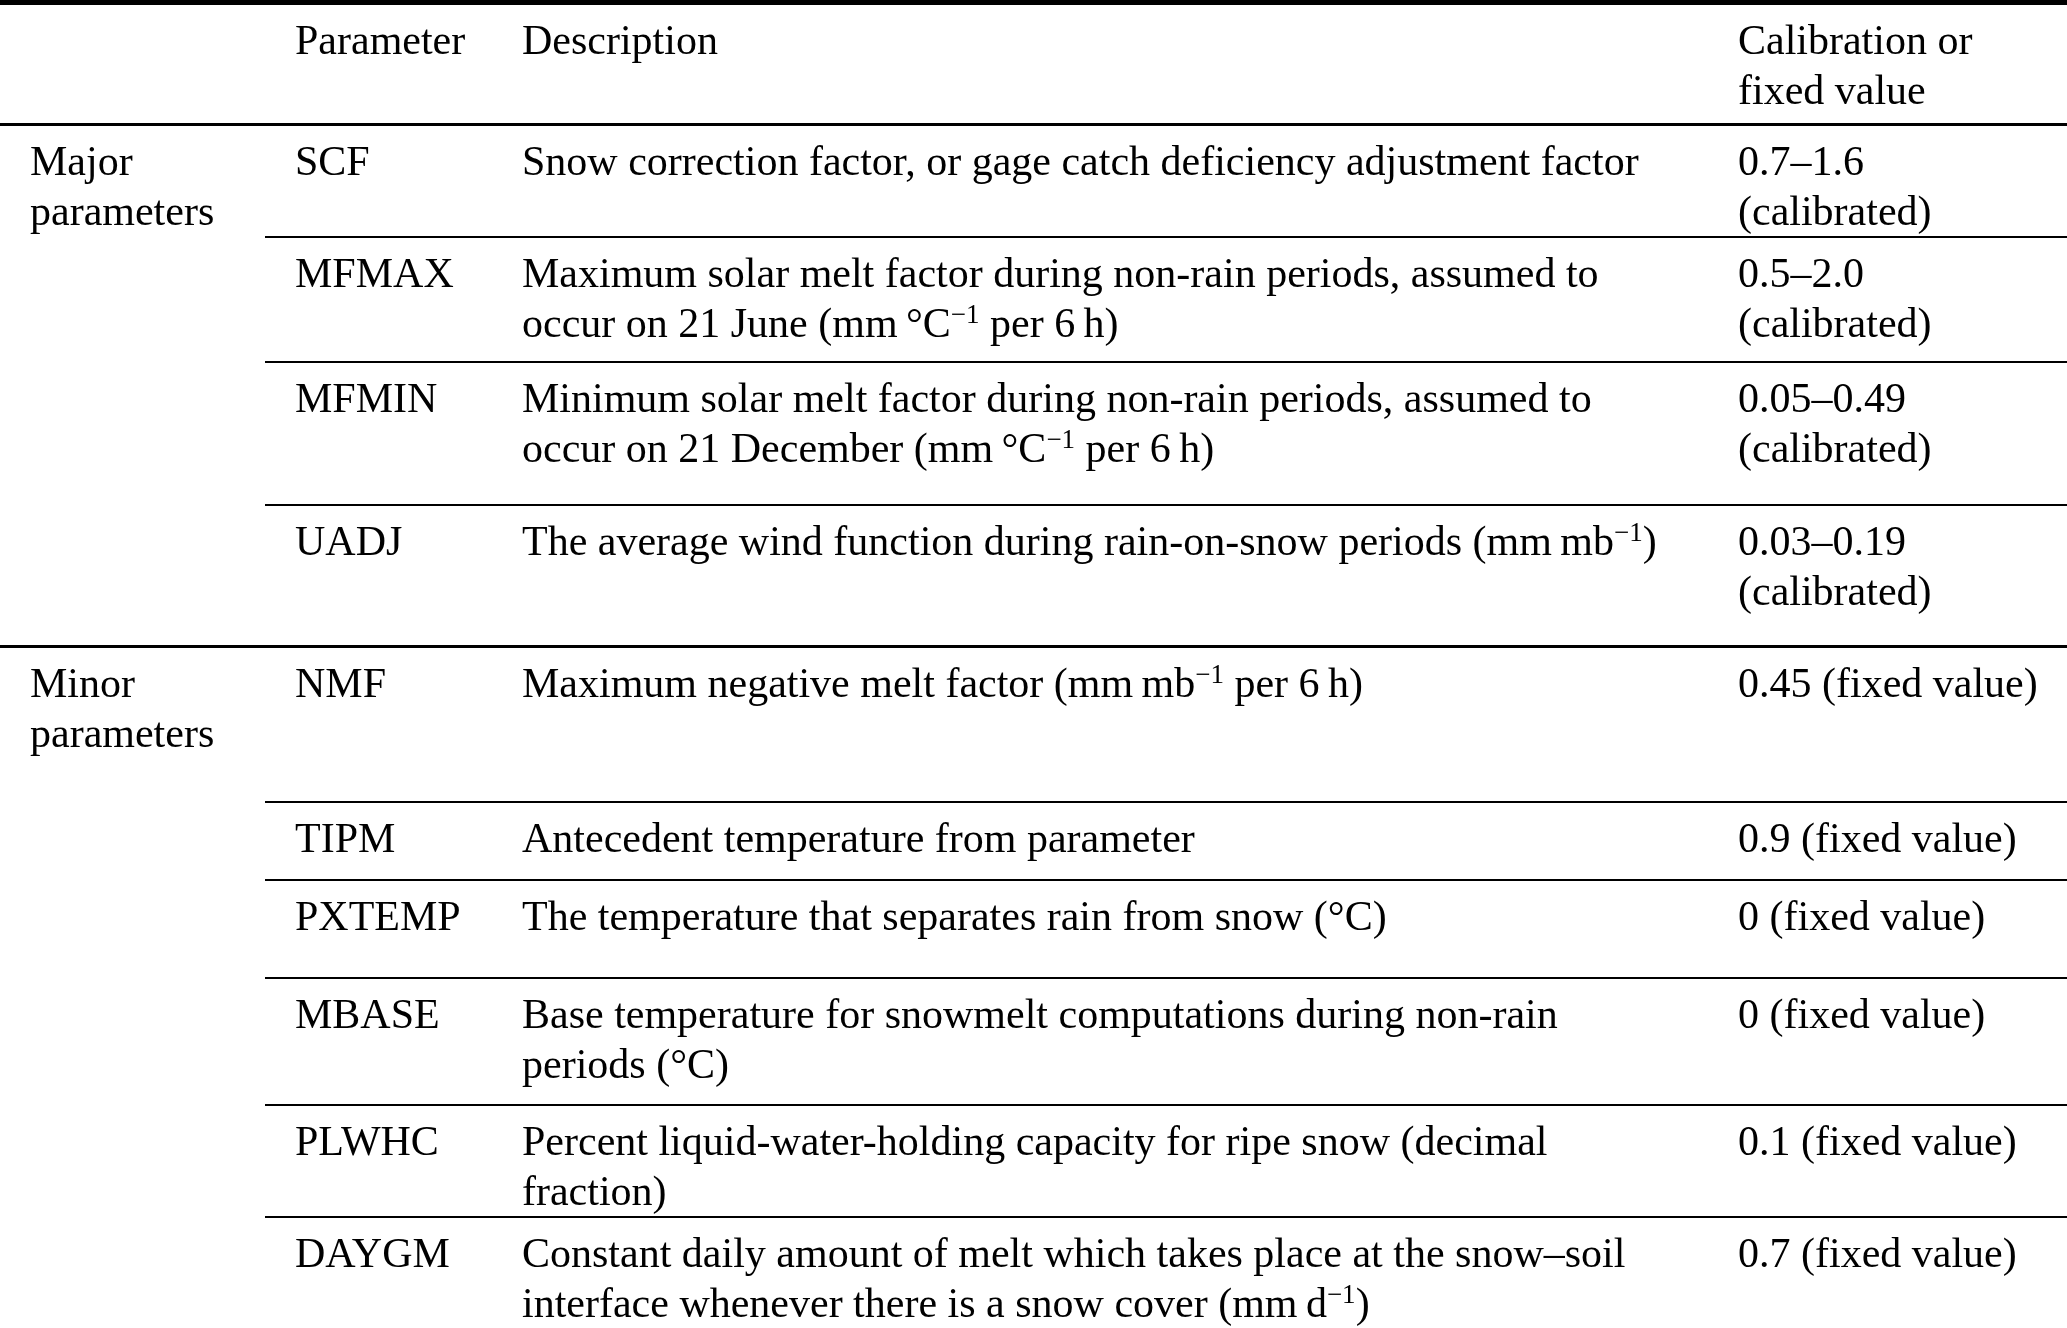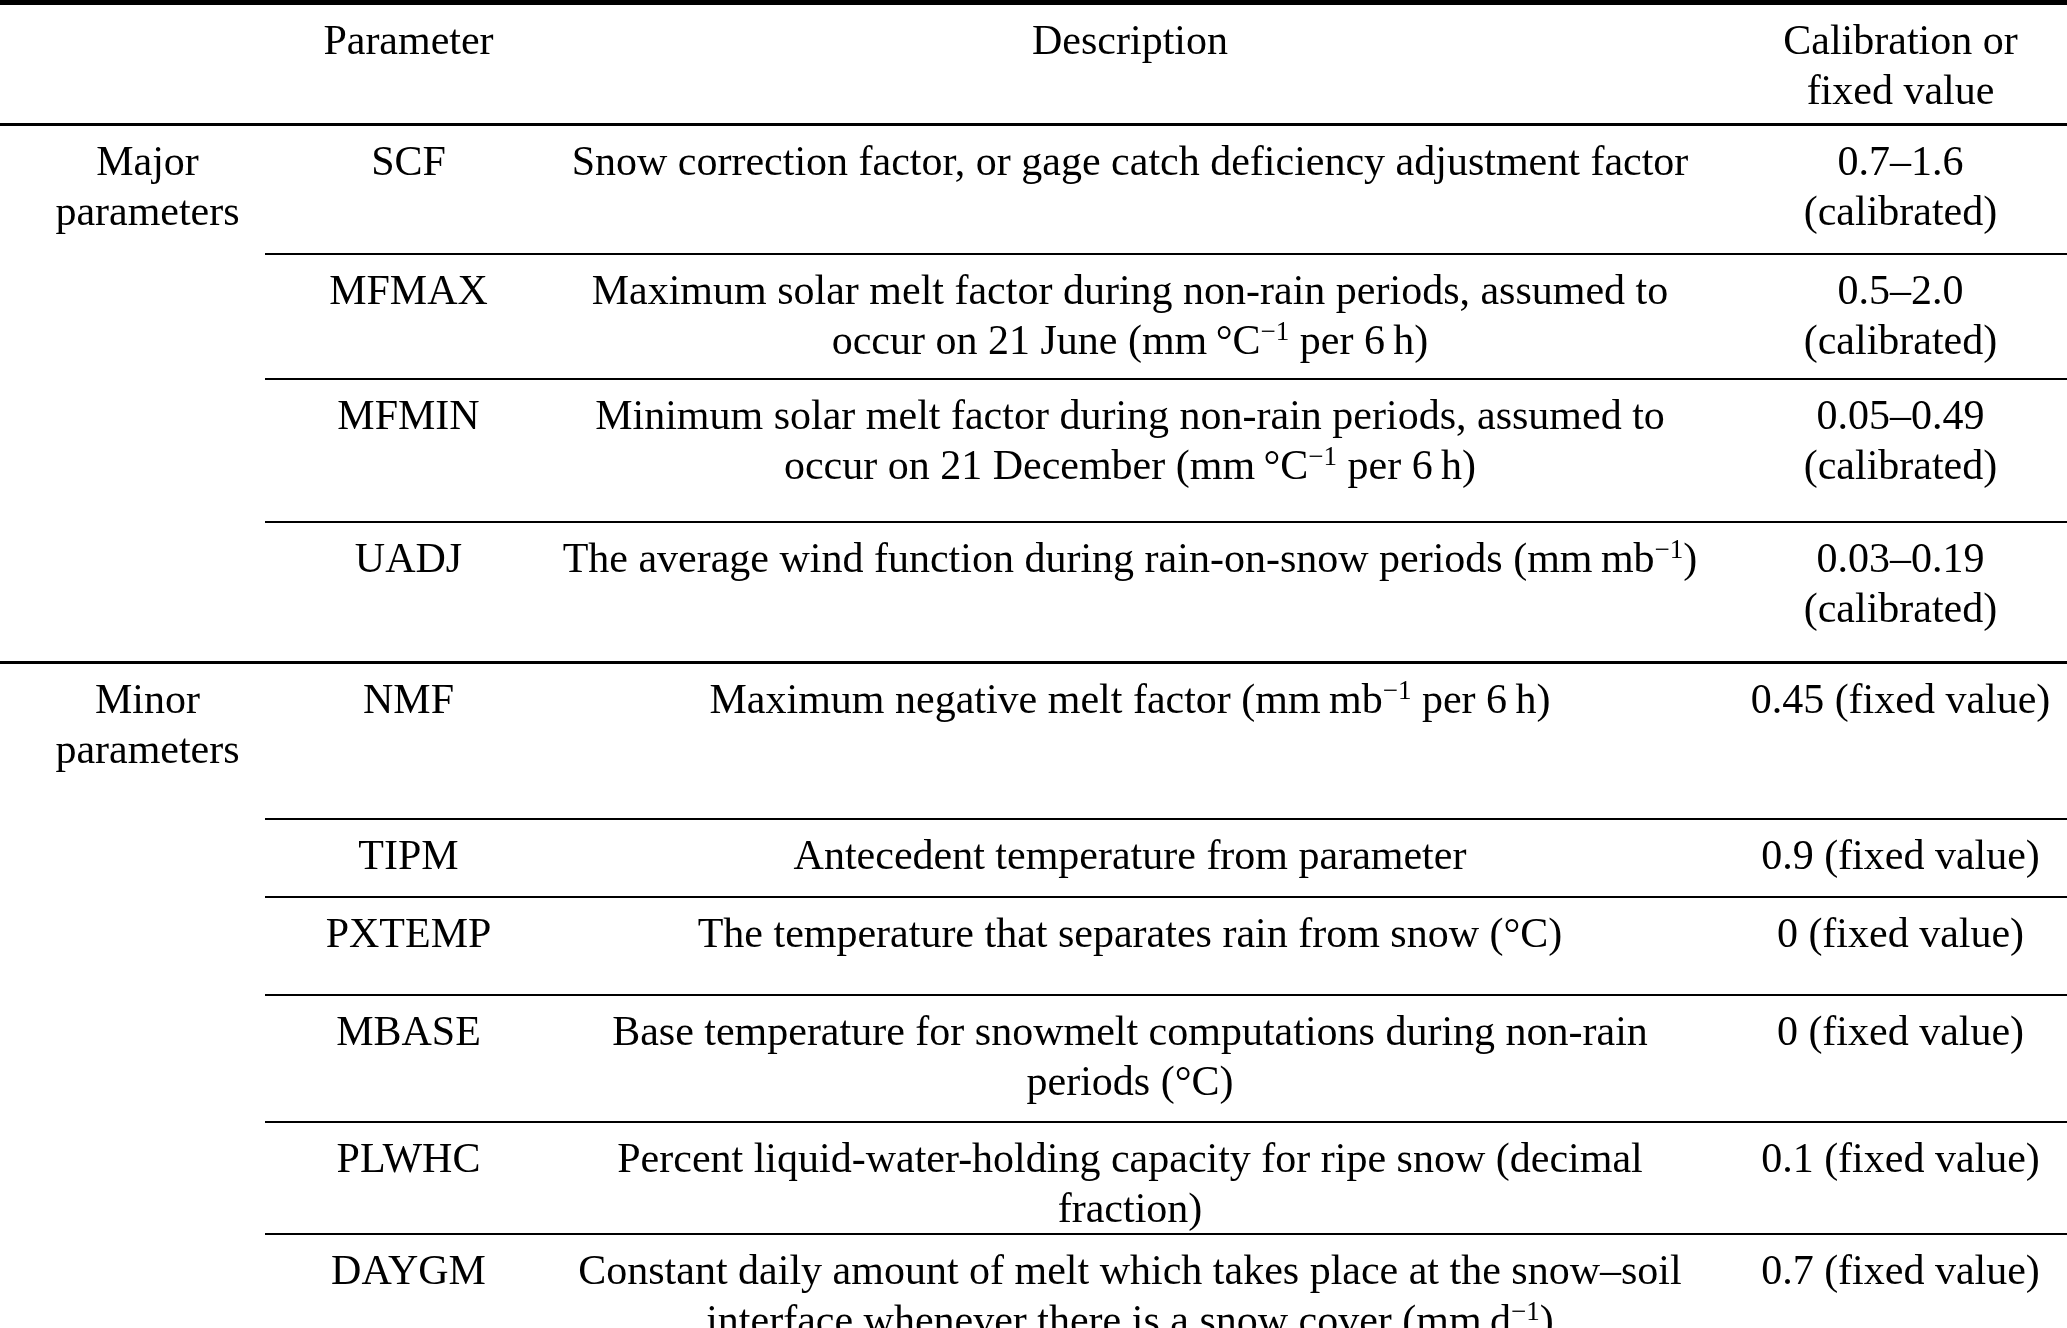--- a/index.html
+++ b/index.html
@@ -24,21 +24,21 @@
     border-top: 5px solid #000000;
     border-bottom: 5px solid #000000;
   }
   col.c-group { width: 265px; }
   col.c-param { width: 257px; }
   col.c-desc  { width: 1216px; }
   col.c-value { width: 329px; }
 
   th, td {
     font-weight: normal;
-    text-align: center;
+    text-align: left;
     vertical-align: top;
     padding: 10px 0 0 0;
     overflow: hidden;
   }
   .cell-group { padding-left: 30px; }
   .cell-param { padding-left: 30px; }
   .cell-desc  { padding-left: 0; }
   .cell-value { padding-left: 0; padding-right: 4px; }
 
   thead tr > * { border-bottom: 3px solid #000000; }
@@ -67,21 +67,21 @@
     <thead>
       <tr style="height:122px">
         <th class="cell-group"></th>
         <th class="cell-param">Parameter</th>
         <th class="cell-desc">Description</th>
         <th class="cell-value">Calibration or<br>fixed value</th>
       </tr>
     </thead>
     <tbody>
 
-      <tr style="height:129px">
+      <tr style="height:112px">
         <th class="cell-group" rowspan="4">Major<br>parameters</th>
         <td class="cell-param">SCF</td>
         <td class="cell-desc">Snow correction factor, or gage catch deficiency adjustment factor</td>
         <td class="cell-value">0.7–1.6<br>(calibrated)</td>
       </tr>
       <tr class="sep" style="height:125px">
         <td class="cell-param">MFMAX</td>
         <td class="cell-desc">Maximum solar melt factor during non-rain periods, assumed to<br>occur on 21 June (mm °C<sup>−1</sup> per 6 h)</td>
         <td class="cell-value">0.5–2.0<br>(calibrated)</td>
       </tr>

